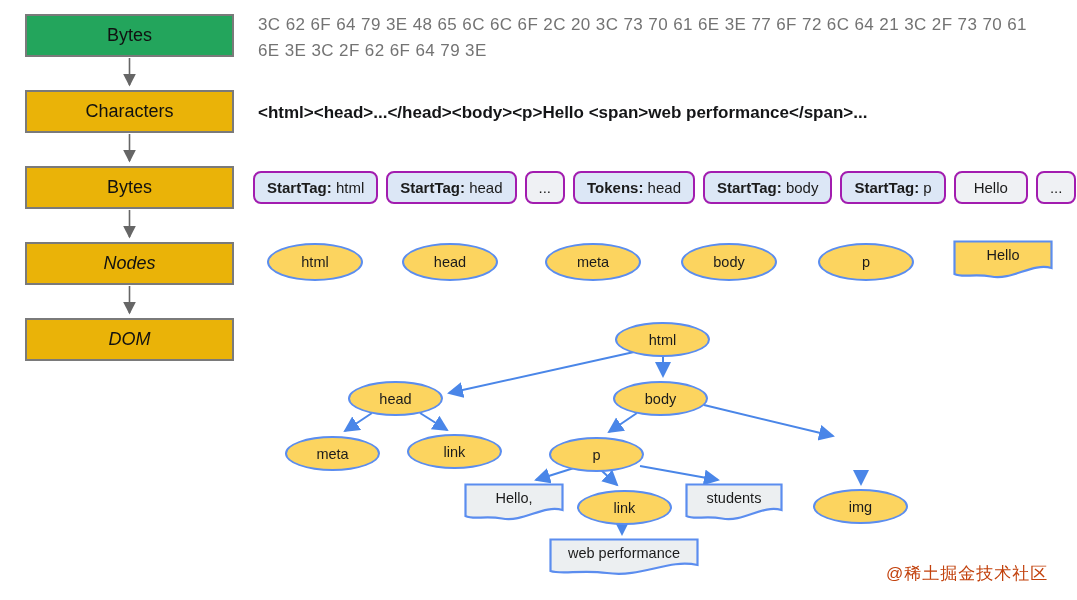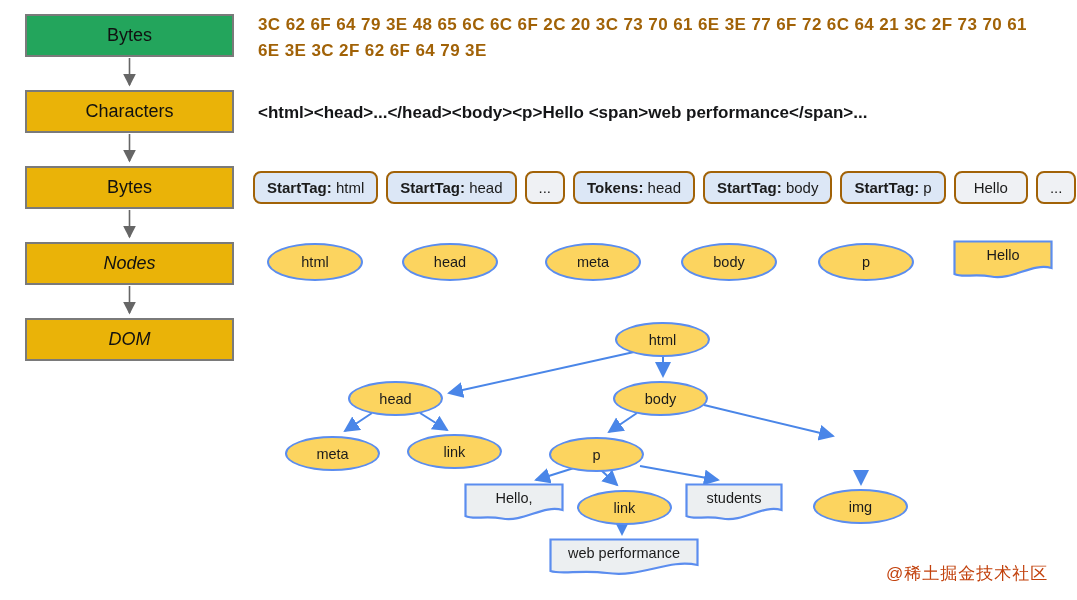--- a/index.html
+++ b/index.html
@@ -7,28 +7,28 @@
 
   
   .stage{position:absolute;left:25px;width:209px;height:43px;box-sizing:border-box;
          border:2px solid #7a7a7a;display:flex;align-items:center;justify-content:center;
          font-size:18px;color:#111;}
   .stage.green{background:#23A55C;}
   .stage.blue{background:#eab308;}
   .stage.yellow{background:#eab308;font-style:italic;}
 
   
-  .hexline{position:absolute;left:258px;font-size:17px;color:#a16207;letter-spacing:.4px;white-space:pre;font-weight:bold;}
+  .hexline{position:absolute;left:258px;font-size:17px;color:#737373;letter-spacing:.4px;white-space:pre;}
 
   
   .charline{position:absolute;left:258px;top:103px;font-size:17px;font-weight:700;color:#141517;white-space:pre;}
 
   
   .tokens{position:absolute;left:253px;top:171px;display:flex;gap:8px;}
-  .tok{box-sizing:border-box;height:33px;border:2px solid #a16207;border-radius:8px;
+  .tok{box-sizing:border-box;height:33px;border:2px solid #a21caf;border-radius:8px;
        background:#DCE7F6;display:flex;align-items:center;padding:0 12px;
        font-size:15px;color:#1b1b1b;white-space:pre;}
   .tok.light{background:#EFF1F4;}
   .tok .tok-b{font-weight:700;}
   .tok .tok-b:empty{display:none;}
 
   
   .ell{position:absolute;box-sizing:border-box;border:2px solid #5B8DEF;background:#FCD45F;
        border-radius:50%;display:flex;align-items:center;justify-content:center;
        font-size:14.5px;color:#1b1b1b;}

